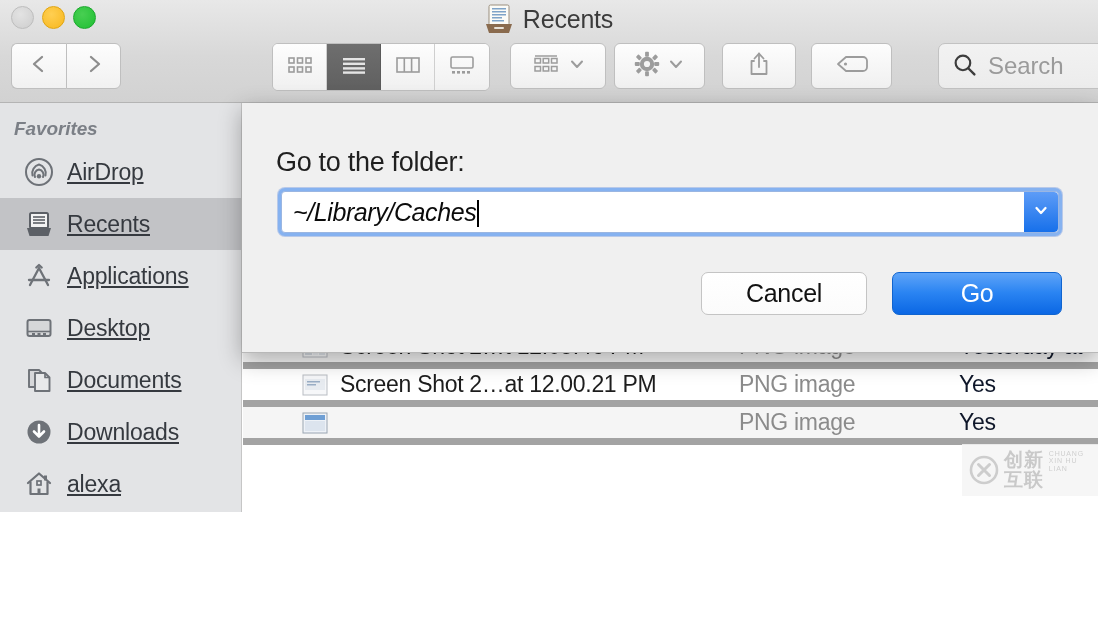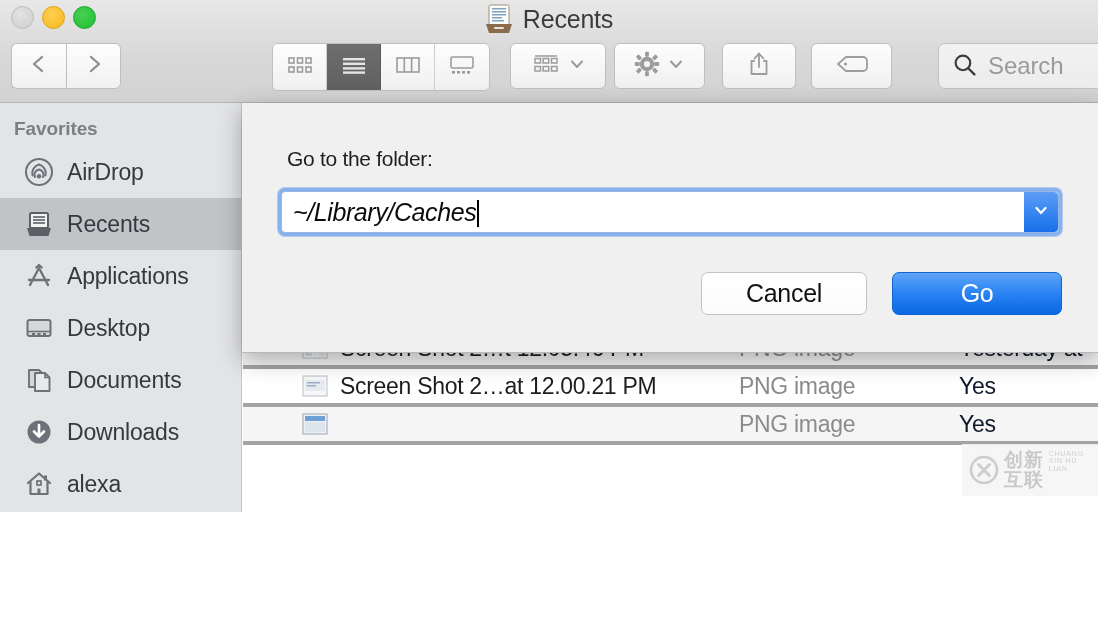--- a/index.html
+++ b/index.html
@@ -130,48 +130,50 @@
     background: #e3e4e6;
     border-right: 1px solid #c6c6c6;
     overflow: hidden;
   }
   .sb-section {
     font-size: 19px;
     color: #7b7f86;
     font-weight: bold;
     padding: 15px 0 6px 14px;
     letter-spacing: -0.1px;
+    font-style: italic;
   }
   .sb-item {
     height: 52px;
     display: flex;
     align-items: center;
     gap: 13px;
     padding-left: 24px;
     font-size: 23px;
     color: #35393f;
     letter-spacing: -0.2px;
+    text-decoration: underline;
   }
   .sb-item.selected { background: #c2c3c6; }
   .sb-icon { width: 30px; height: 30px; flex: none; display: block; }
 
   
   .filelist {
     position: absolute;
     left: 243px; top: 103px;
     width: 855px; height: 525px;
     background: #ffffff;
     overflow: hidden;
   }
   .row {
     height: 38px;
     display: flex;
     align-items: center;
     position: relative;
-    border-bottom: 4px solid #a3a3a3;
+    border-bottom: 7px solid #a3a3a3;
   }
   .row.alt { background: #f5f5f5; }
   .row-icon {
     position: absolute;
     left: 59px;
     width: 26px; height: 22px;
     display: block;
   }
   .cell-name {
     position: absolute;
@@ -203,22 +205,22 @@
     position: absolute;
     left: 242px; top: 103px;
     width: 856px; height: 250px;
     background: #f0f0f0;
     border-bottom: 1px solid #b8b8b8;
     box-shadow: 0 7px 22px rgba(0,0,0,0.30);
     z-index: 50;
   }
   .sheet-label {
     position: absolute;
-    left: 45px; top: 44px;
-    font-size: 21px;
+    left: 34px; top: 44px;
+    font-size: 27px;
     color: #1f1f1f;
     letter-spacing: -0.3px;
   }
   .pathfield {
     position: absolute;
     left: 36px; top: 85px;
     width: 784px; height: 48px;
     border-radius: 7px;
     background: #86b2f0;
     padding: 3px;

